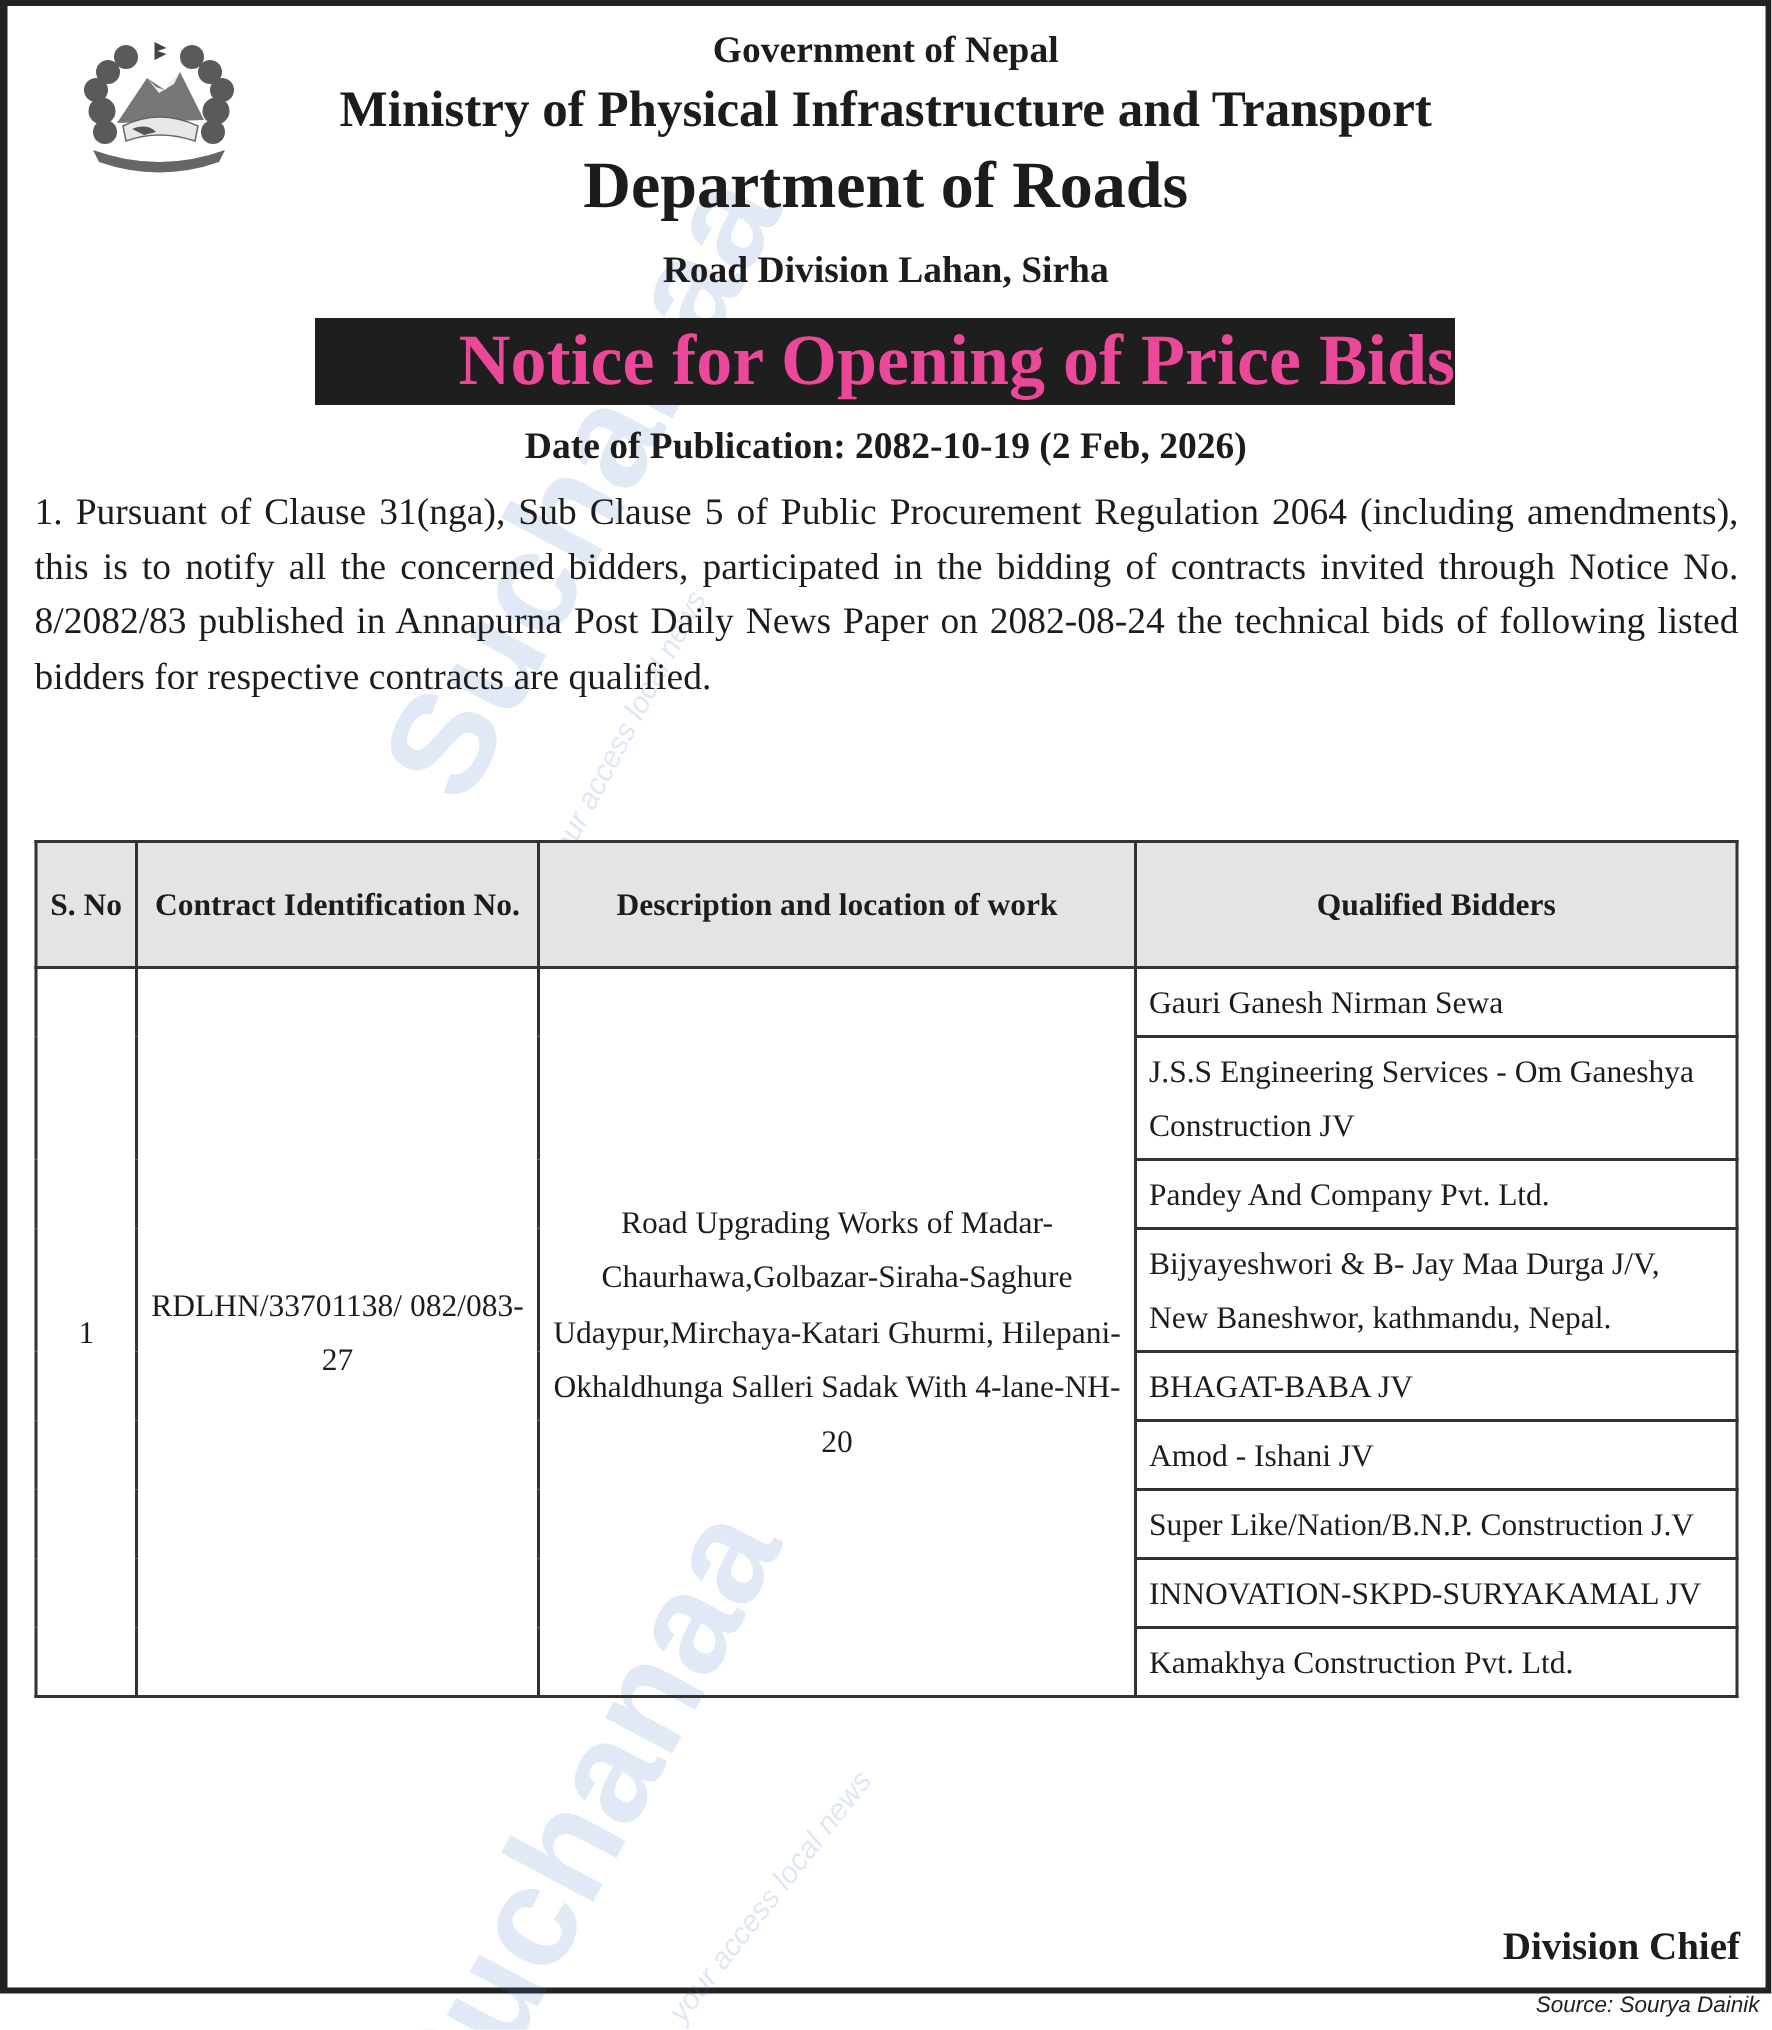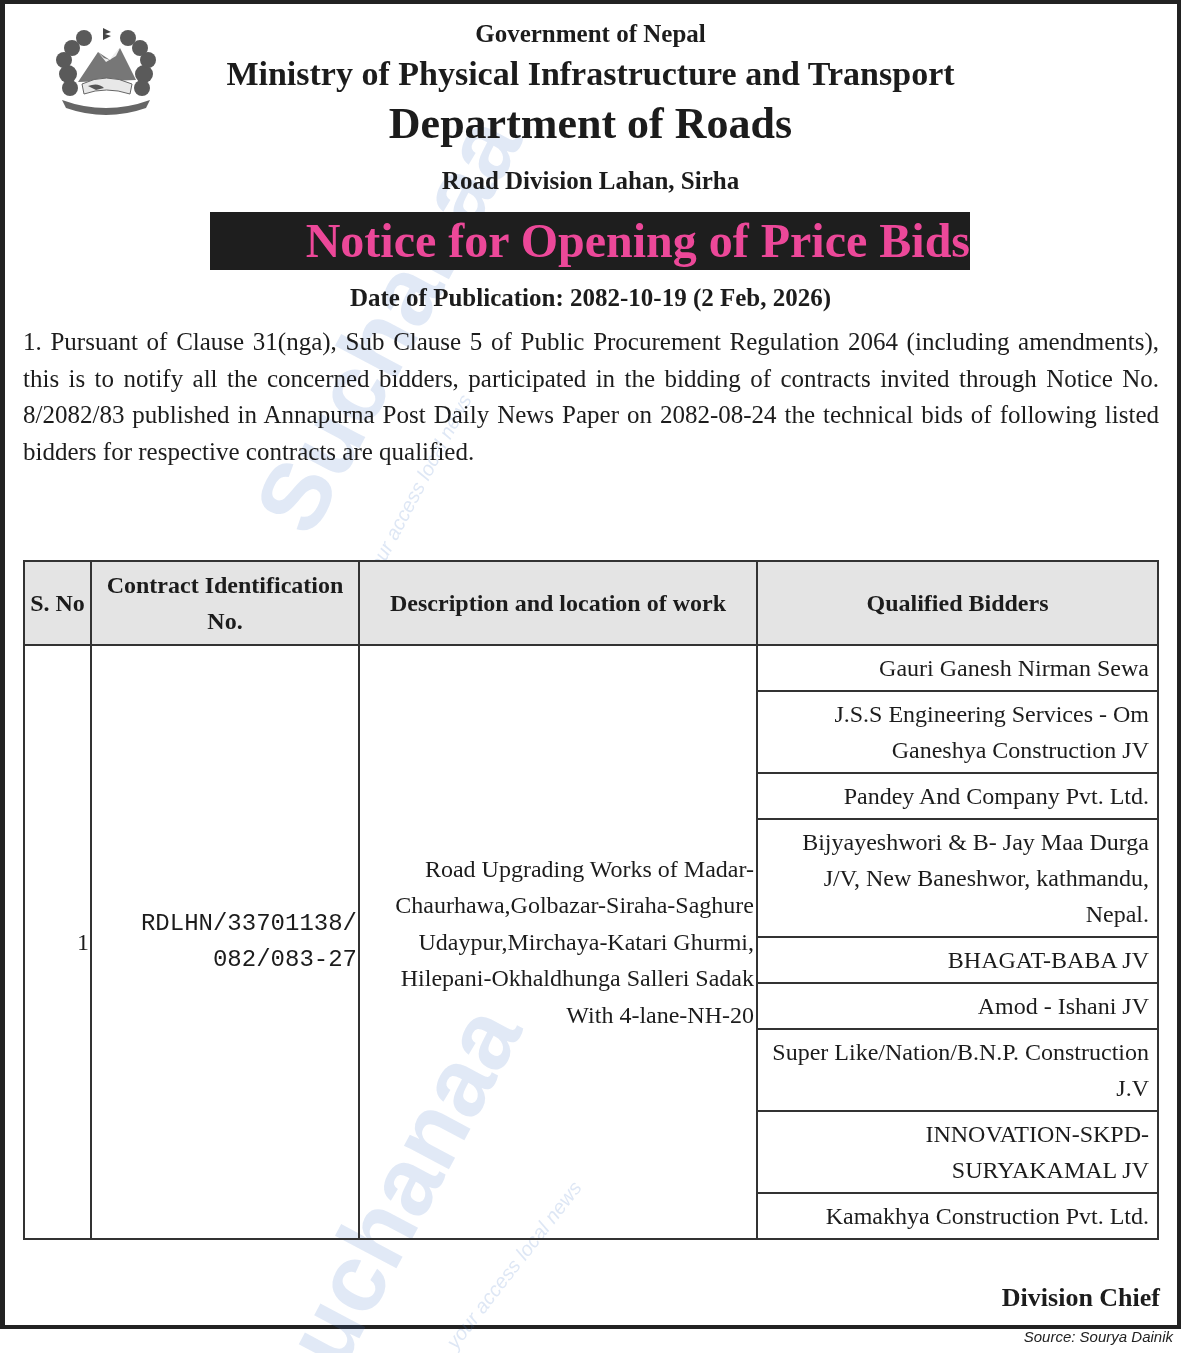--- a/index.html
+++ b/index.html
@@ -38,30 +38,30 @@
     }
     .pubdate { top: 284px; font-size: 25px; }
     .body-text {
       position: absolute; left: 23px; top: 324px; width: 1136px;
       font-size: 25px; line-height: 36.5px; text-align: justify;
     }
     .body-text p { margin: 0; }
     .body-text b { font-weight: bold; }
     table.bids {
       position: absolute; left: 23px; top: 560px; width: 1136px;
-      border-collapse: collapse; font-size: 24px;
+      border-collapse: collapse; font-size: 21px;
     }
-    table.bids th, table.bids td { border: 2px solid #333; text-align: right; }
+    table.bids th, table.bids td { border: 2px solid #333; }
     table.bids th {
       background: #e4e4e4; font-weight: bold; text-align: center;
       line-height: 36px; height: 82px; padding: 0 4px;
     }
     table.bids td { vertical-align: middle; }
     td.c-sno { width: 57px; text-align: center; }
-    td.c-cid { width: 258px; text-align: center; line-height: 36px; font-family: Liberation Mono, monospace; }
+    td.c-cid { width: 258px; text-align: center; line-height: 36px; }
     td.c-desc { width: 388px; text-align: center; line-height: 36.5px; padding: 0 2px; }
     td.c-bidder { text-align: left; padding: 4px 8px; line-height: 36px; }
     .signature { position: absolute; right: 21px; top: 1283px; font-size: 26px; font-weight: bold; }
     .source {
       position: absolute; right: 8px; top: 1328px; font-size: 15px; font-style: italic;
       font-family: "Liberation Sans", "DejaVu Sans", sans-serif; color: #222;
     }
   </style>
 </head>
 <body>

